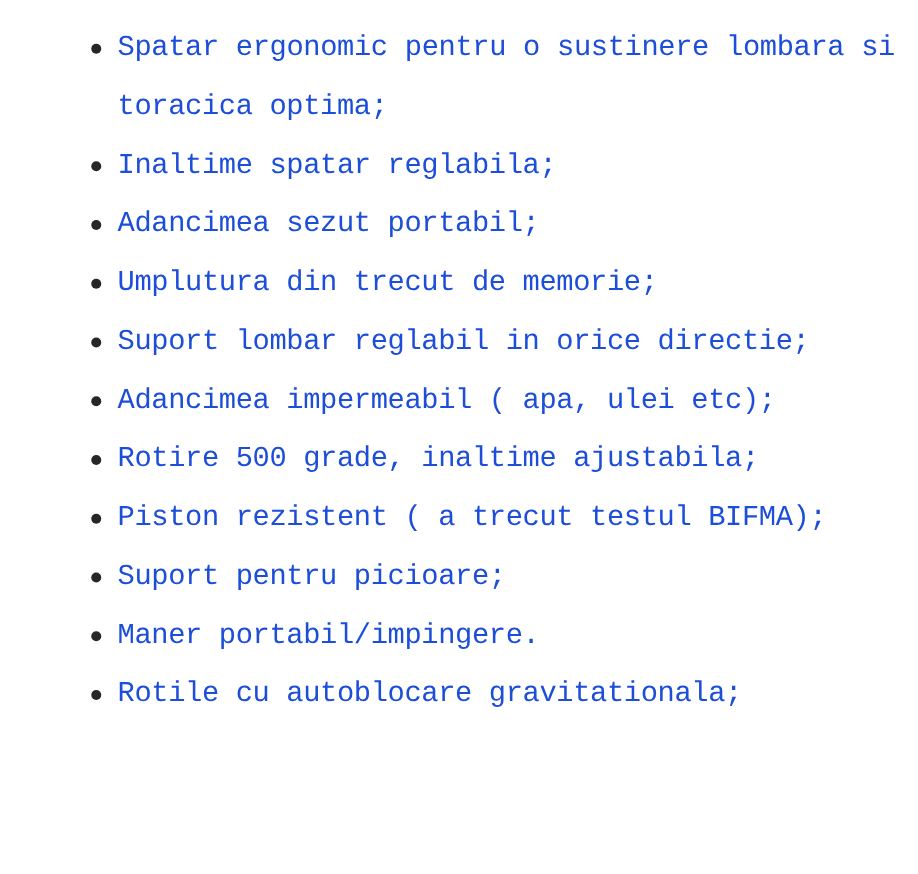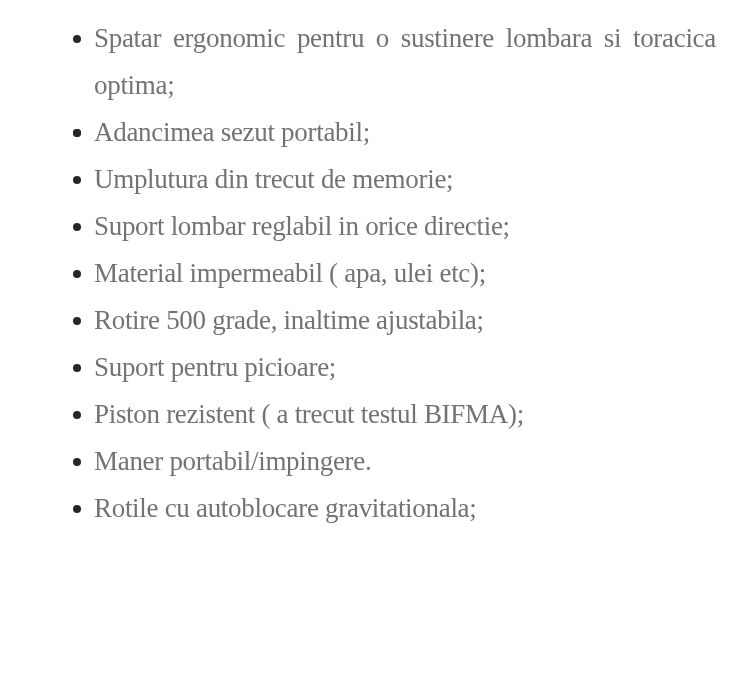--- a/index.html
+++ b/index.html
@@ -14,24 +14,24 @@
       position: relative;
     }
     .feature-list {
       position: absolute;
       left: 94px;
       top: 15px;
       width: 622px;
       margin: 0;
       padding: 0;
       list-style: none;
-      font-family: Liberation Serif, serif;
-      font-size: 27px;
+      font-family: Liberation Mono, monospace;
+      font-size: 23px;
       line-height: 47px;
-      color: #737373;
+      color: #1d4ed8;
       letter-spacing: -0.3px;
     }
     .feature-list li {
       position: relative;
       margin: 0;
       padding: 0;
       text-align: justify;
       white-space: normal;
     }
     .feature-list li .bullet {
@@ -42,23 +42,23 @@
       height: 8px;
       border-radius: 50%;
       background: #262626;
     }
   </style>
 </head>
 <body>
 
 <ul class="feature-list">
   <li><span class="bullet"></span><span>Spatar ergonomic pentru o sustinere lombara si toracica optima;</span></li>
-  <li><span class="bullet"></span></li>
+  <li><span class="bullet"></span><span>Inaltime spatar reglabila;</span></li>
   <li><span class="bullet"></span><span>Adancimea sezut portabil;</span></li>
   <li><span class="bullet"></span><span>Umplutura din trecut de memorie;</span></li>
   <li><span class="bullet"></span><span>Suport lombar reglabil in orice directie;</span></li>
-  <li><span class="bullet"></span><span>Material impermeabil ( apa, ulei etc);</span></li>
+  <li><span class="bullet"></span><span>Adancimea impermeabil ( apa, ulei etc);</span></li>
   <li><span class="bullet"></span><span>Rotire 500 grade, inaltime ajustabila;</span></li>
+  <li><span class="bullet"></span><span>Piston rezistent ( a trecut testul BIFMA);</span></li>
   <li><span class="bullet"></span><span>Suport pentru picioare;</span></li>
-  <li><span class="bullet"></span><span>Piston rezistent ( a trecut testul BIFMA);</span></li>
   <li><span class="bullet"></span><span>Maner portabil/impingere.</span></li>
   <li><span class="bullet"></span><span>Rotile cu autoblocare gravitationala;</span></li>
 </ul>
 
 </body></html>

